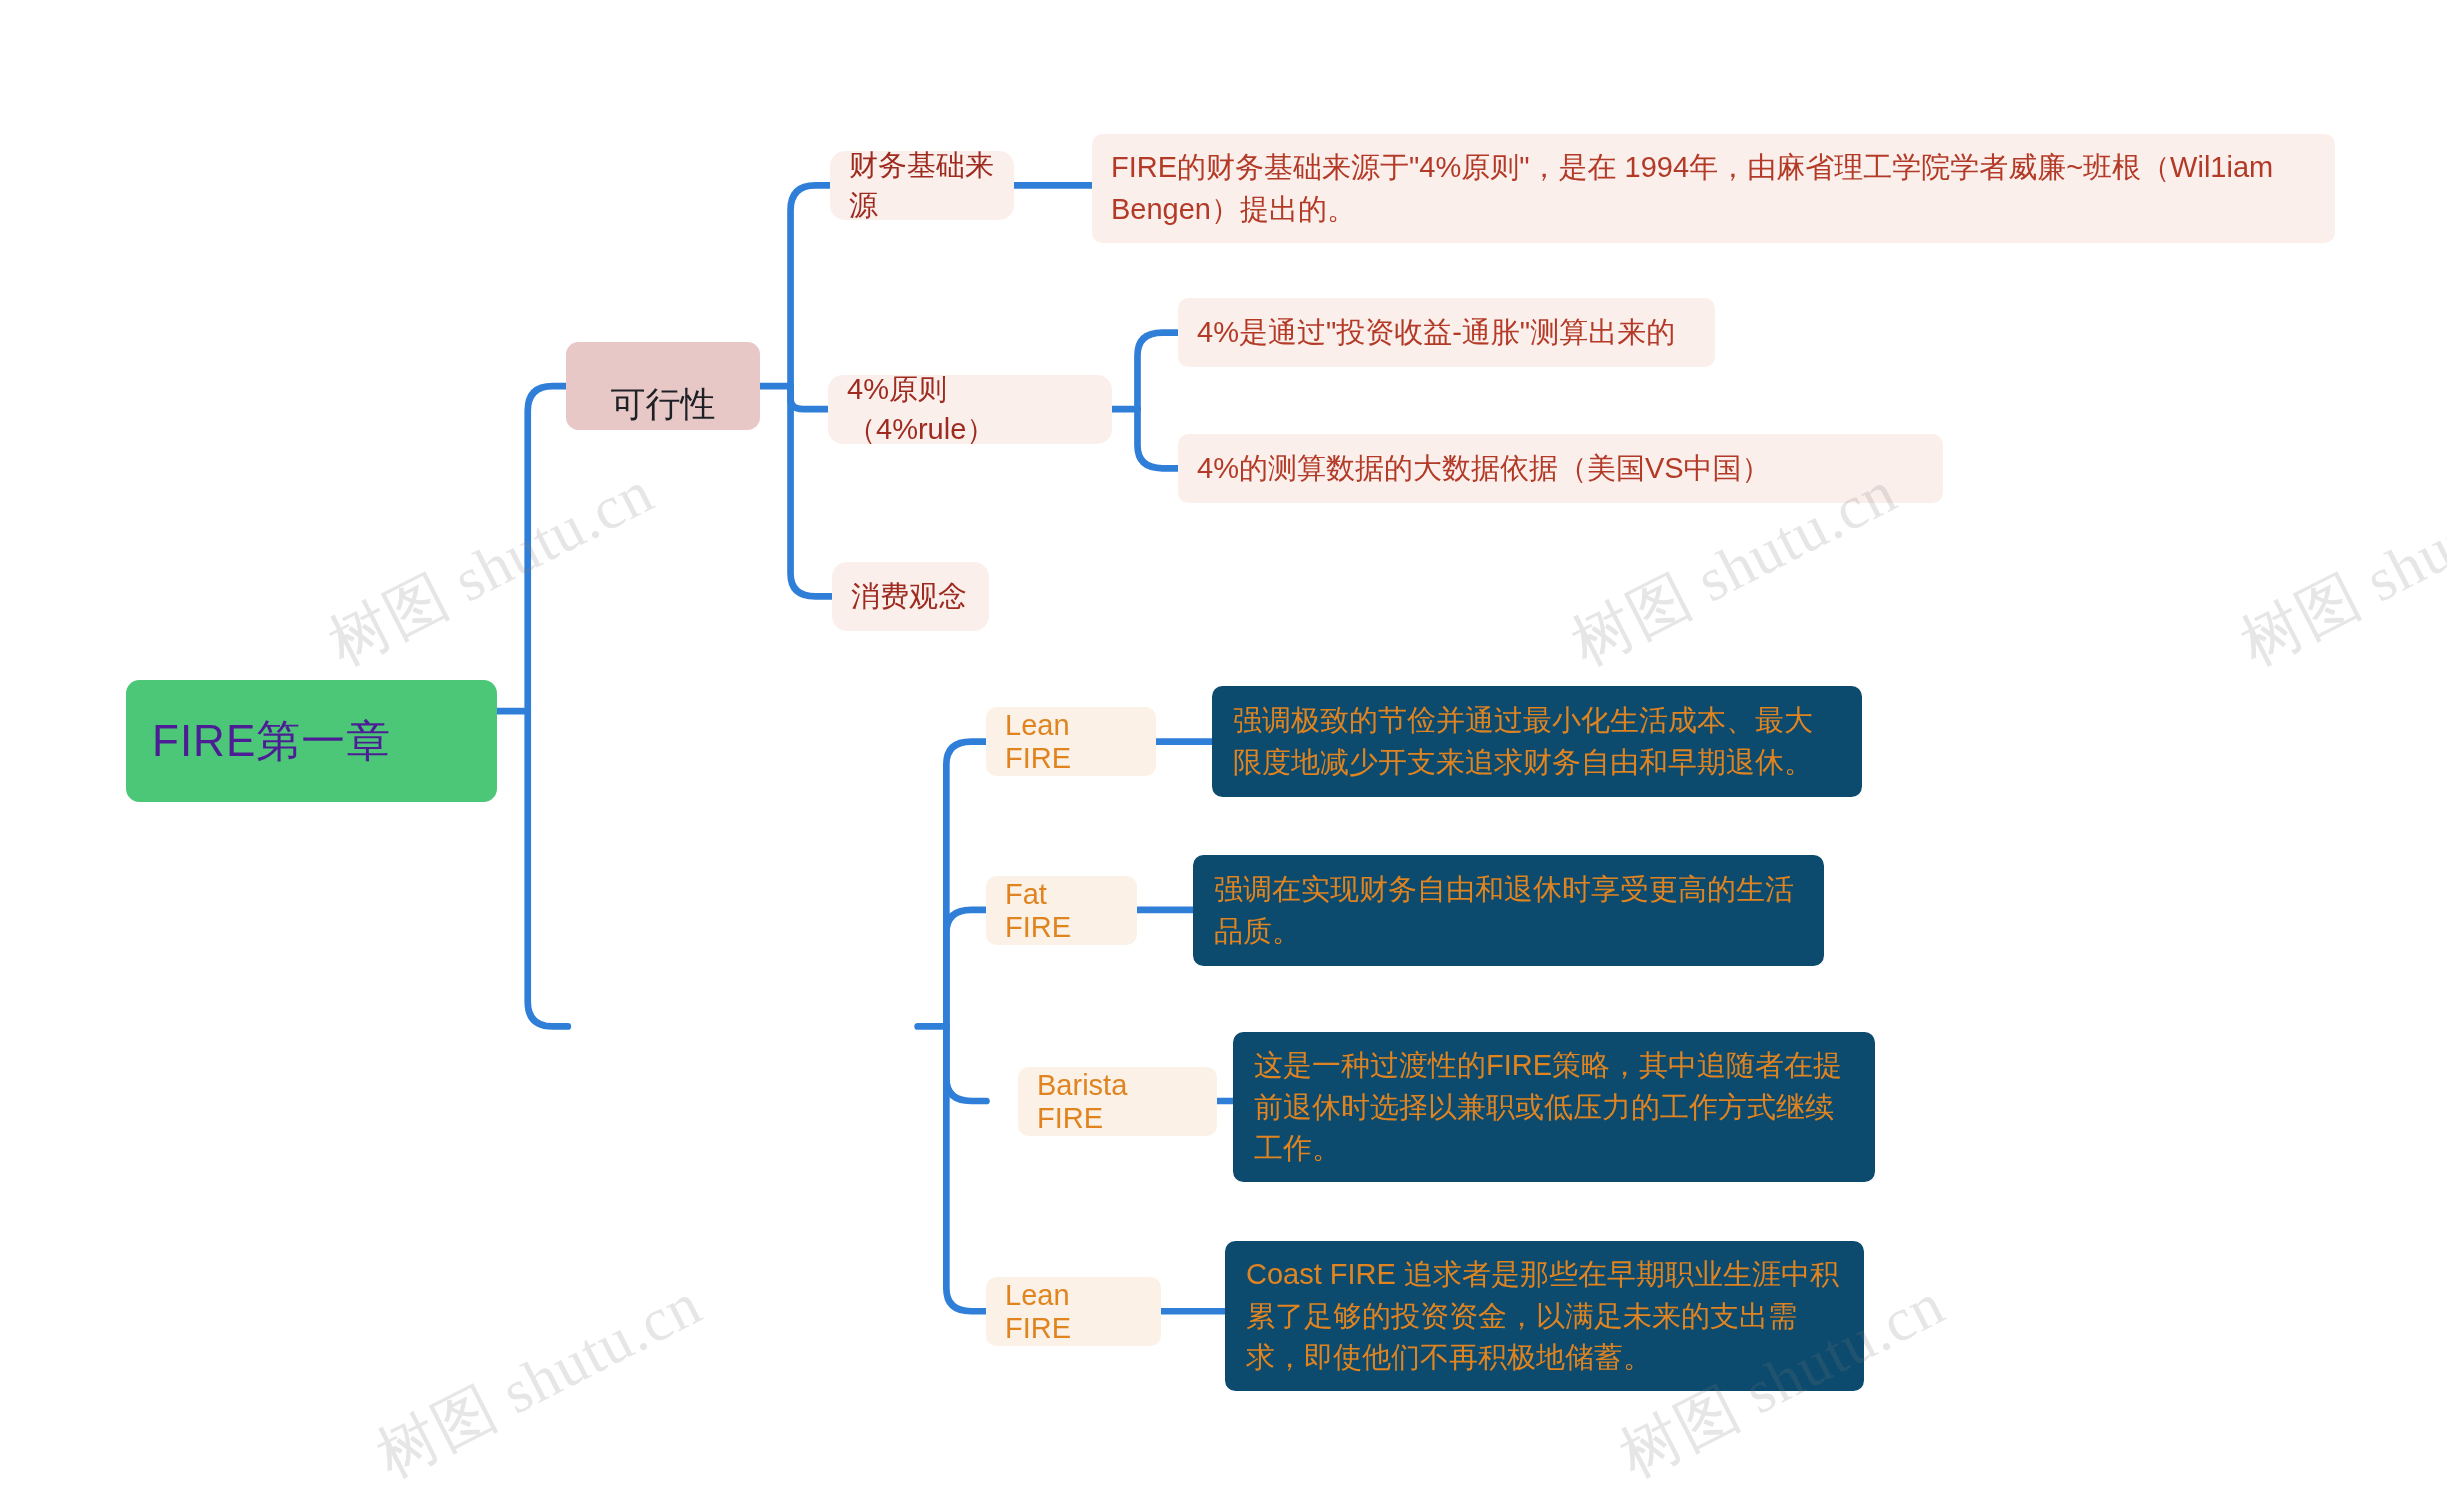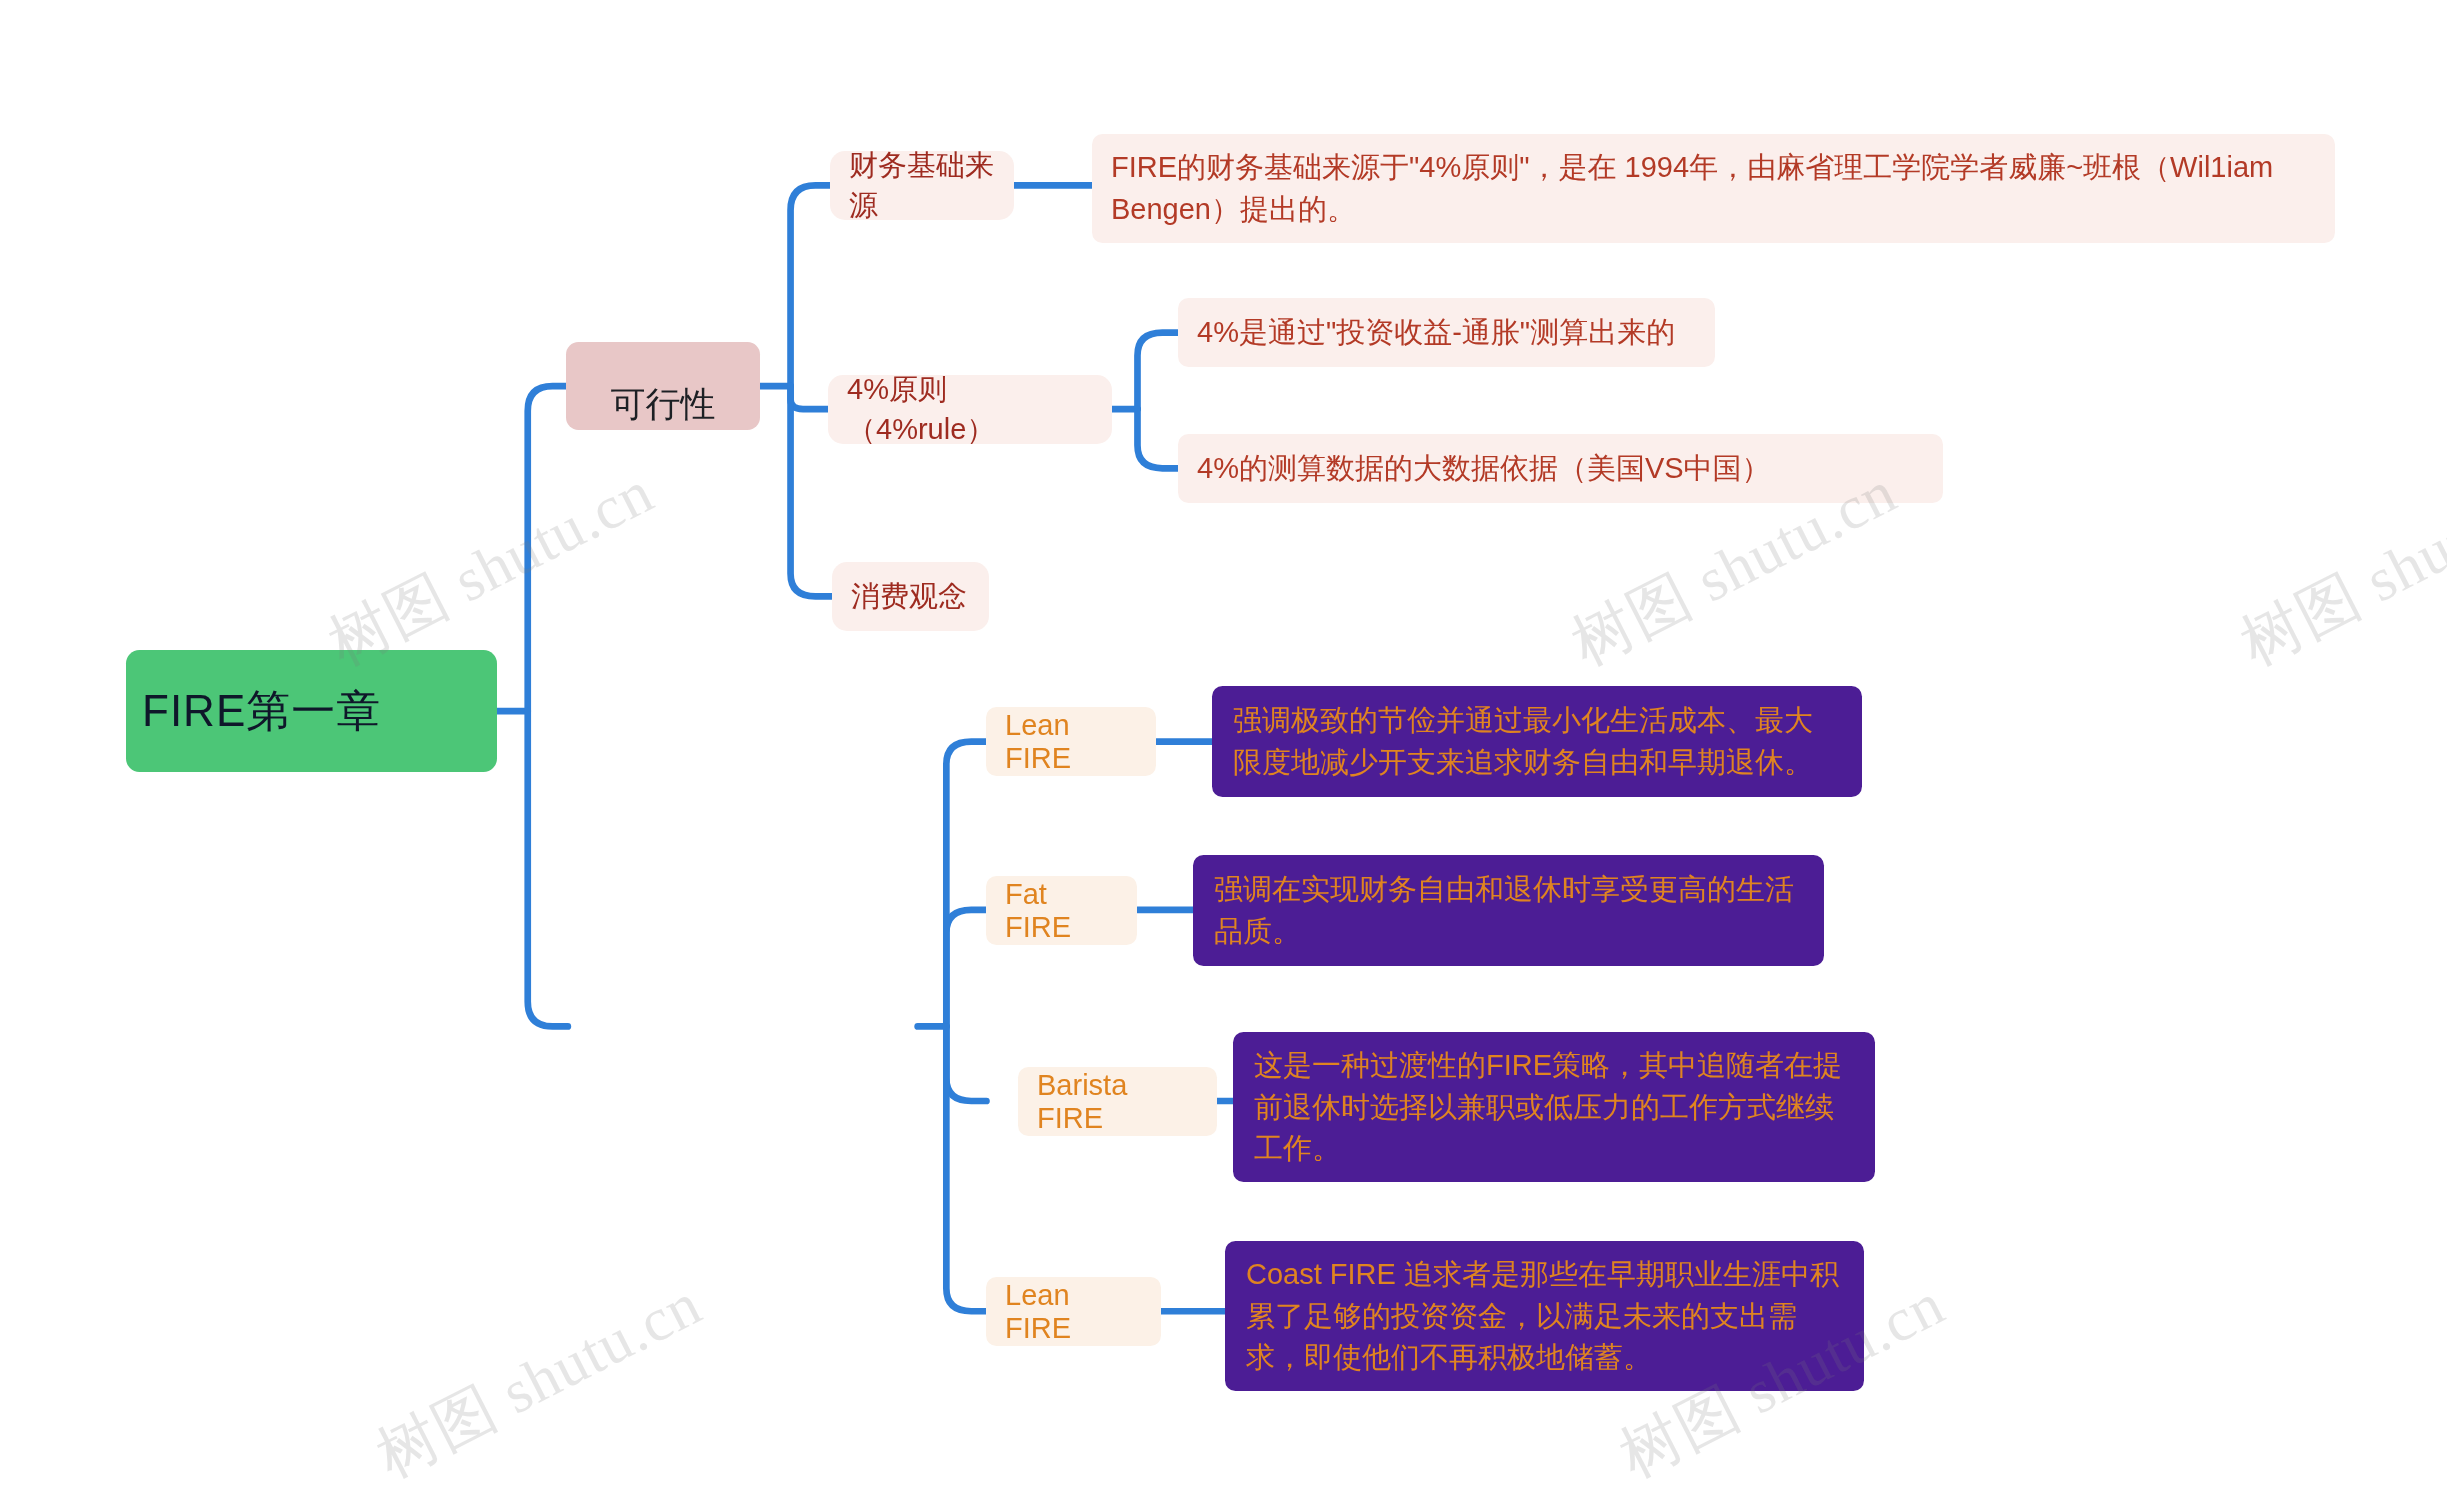--- a/index.html
+++ b/index.html
@@ -59,24 +59,25 @@
     border-radius: 11.5px;
   }
   .node .txt {
     display: block;
     width: 100%;
   }
 
   .node-root {
     background: #4cc677;
     border-radius: 13.4px;
-    padding: 0 16px;
-    color: #0f172a;
+    padding: 0 26px;
+    color: #4c1d95;
     font-size: 44px;
     letter-spacing: 1px;
+    margin-top: 30px;
   }
 
   .node-l1-pink {
     background: #e8c7c7;
     border-radius: 12.4px;
     padding: 0 29px;
     color: #1d2024;
     font-size: 35px;
     justify-content: center;
   }
@@ -107,21 +108,21 @@
   }
 
   .node-l2-orange {
     background: #fcf1e7;
     border-radius: 10.5px;
     padding: 0 19px;
     color: #e08420;
     font-size: 29px;
   }
   .node-l3-orange {
-    background: #4c1d95;
+    background: #0c4a6e;
     border-radius: 10.5px;
     padding: 13.4px 21px;
     color: #e08420;
     font-size: 29px;
     line-height: 1.42;
     align-items: center;
   }
 </style>
 </head>
 <body>

